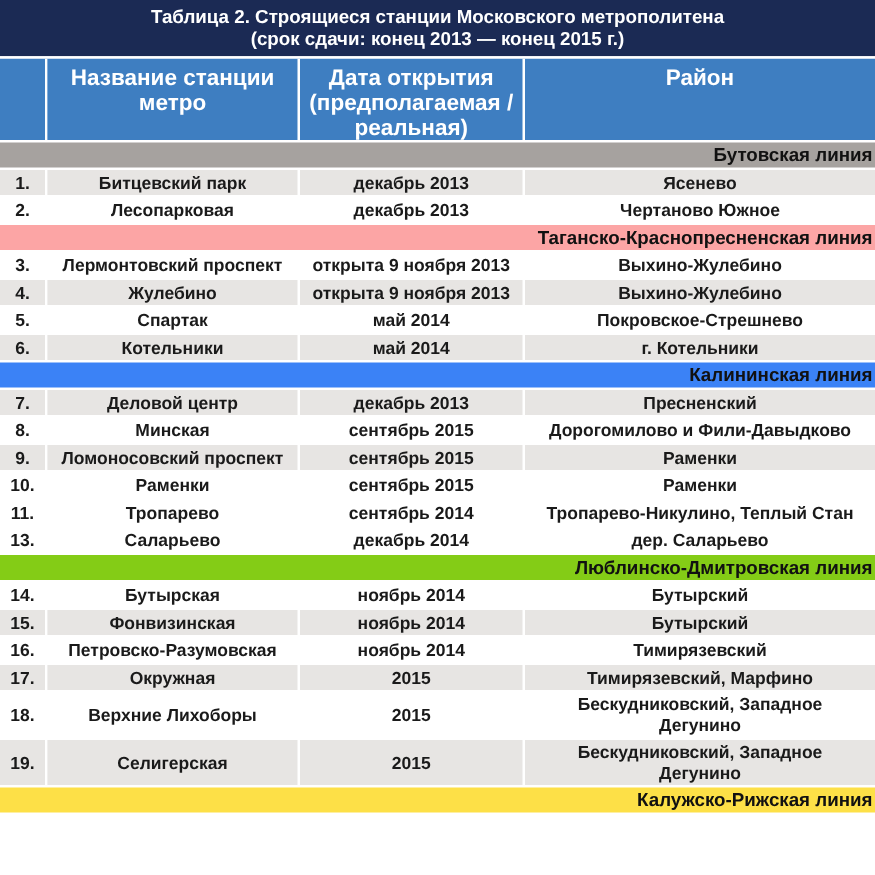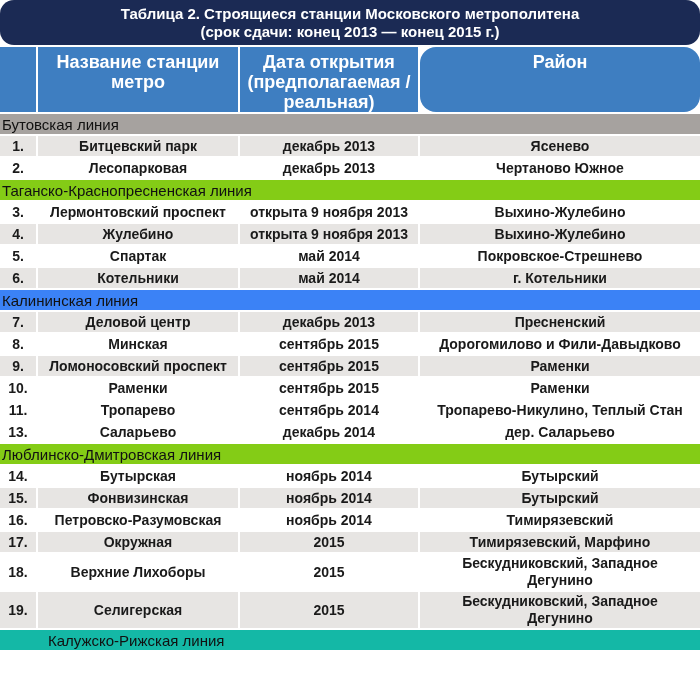--- a/index.html
+++ b/index.html
@@ -14,21 +14,20 @@
   .title-bar {
     width: 700px; height: 45px;
     background: #1b2a54;
     color: #ffffff;
     text-align: center;
     font-weight: bold;
     font-size: 15px;
     line-height: 18px;
     padding-top: 5px;
     box-sizing: border-box;
-    border-radius: 14px;
   }
 
   table.metro {
     width: 700px;
     table-layout: fixed;
     border-collapse: separate;
     border-spacing: 0 2px;
     background: #ffffff;
   }
   col.c-num      { width: 38px; }
@@ -45,45 +44,45 @@
     font-size: 18px;
     line-height: 20px;
     height: 64px;
     vertical-align: top;
     padding: 5px 2px 0 2px;
     text-align: center;
     white-space: pre-line;
     border-right: 2px solid #ffffff;
     margin-top: 48px;
   }
-  thead th:last-child { border-right: none; border-radius: 16px; }
+  thead th:last-child { border-right: none; }
 
   tbody td {
     font-weight: bold;
     font-size: 14px;
     line-height: 17px;
     color: #1a1a1a;
     text-align: center;
     vertical-align: middle;
     padding: 1px 2px;
     height: 20px;
     border-right: 2px solid #ffffff;
   }
   tbody td:last-child { border-right: none; }
 
   tr.data-row.shaded td { background: #e7e5e3; }
   tr.data-row.plain  td { background: #ffffff; }
 
   td.cell-district { white-space: pre-line; text-align: center; }
 
   tr.section-row td {
-    font-weight: normal;
+    font-weight: bold;
     font-size: 15px;
     color: #111111;
-    text-align: left;
+    text-align: right;
     height: 20px;
     padding: 1px 2px;
     border-right: none;
   }
 </style>
 </head>
 <body>
 
 <div class="page">
 
@@ -120,21 +119,21 @@
           <td class="cell-date">декабрь 2013</td>
           <td class="cell-district">Ясенево</td>
         </tr>
         <tr class="data-row plain">
           <td class="cell-num">2.</td>
           <td class="cell-name">Лесопарковая</td>
           <td class="cell-date">декабрь 2013</td>
           <td class="cell-district">Чертаново Южное</td>
         </tr>
         <tr class="section-row">
-          <td colspan="4" style="background: #84cc16;">Таганско-Краснопресненская линия</td>
+          <td colspan="4" style="background: #fca5a5;">Таганско-Краснопресненская линия</td>
         </tr>
         <tr class="data-row plain">
           <td class="cell-num">3.</td>
           <td class="cell-name">Лермонтовский проспект</td>
           <td class="cell-date">открыта 9 ноября 2013</td>
           <td class="cell-district">Выхино-Жулебино</td>
         </tr>
         <tr class="data-row shaded">
           <td class="cell-num">4.</td>
           <td class="cell-name">Жулебино</td>
@@ -227,18 +226,18 @@
 Дегунино</td>
         </tr>
         <tr class="data-row shaded">
           <td class="cell-num">19.</td>
           <td class="cell-name">Селигерская</td>
           <td class="cell-date">2015</td>
           <td class="cell-district">Бескудниковский, Западное
 Дегунино</td>
         </tr>
         <tr class="section-row">
-          <td colspan="4" style="background: #14b8a6; padding-left: 48px;">Калужско-Рижская линия</td>
+          <td colspan="4" style="background: #fde047; padding-left: 48px;">Калужско-Рижская линия</td>
         </tr>
       </tbody>
   </table>
 
 </div>
 
 </body></html>

